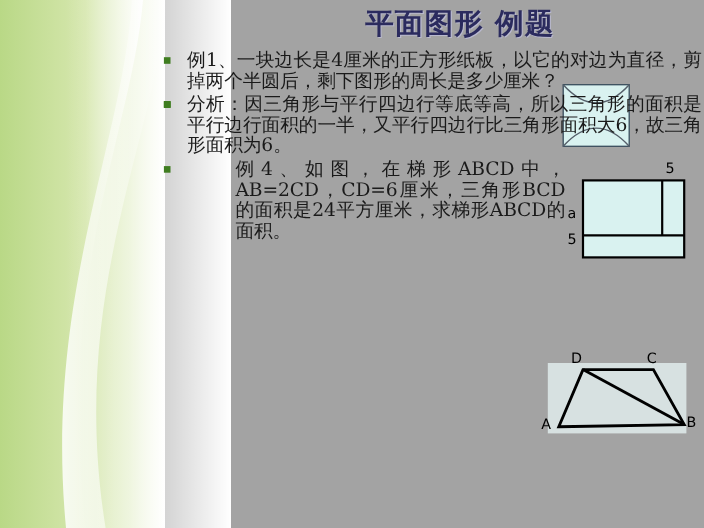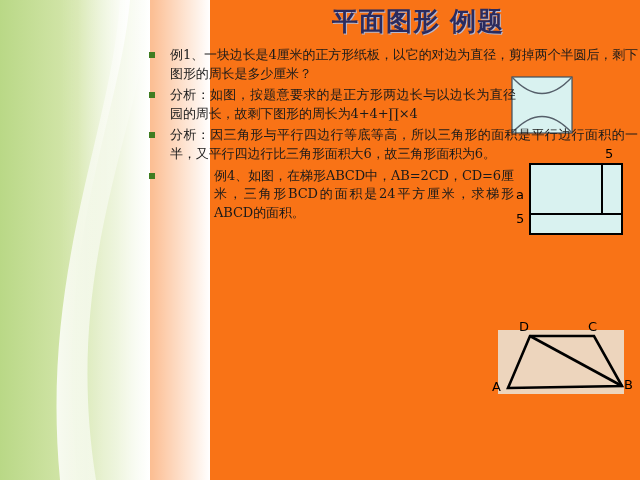--- a/index.html
+++ b/index.html
@@ -12,21 +12,21 @@
     height: 480px;
     overflow: hidden;
     background: #ffffff;
     font-family: "DejaVu Serif", "Liberation Serif", serif;
   }
 
   #slide {
     position: relative;
     width: 640px;
     height: 480px;
-    background: #f97316;
+    background: #a3a3a3;
     overflow: hidden;
   }
 
   
   .deco-layer {
     position: absolute;
     left: 0;
     top: 0;
     width: 210px;
     height: 480px;
@@ -54,21 +54,21 @@
     position: absolute;
     left: 146px;
     top: 46px;
     width: 492px;
   }
 
   .bullet-item {
     position: relative;
     padding-left: 24px;
     margin-bottom: 3px;
-    font-size: 13px;
+    font-size: 17px;
     line-height: 18.6px;
     color: #1a1a1a;
     letter-spacing: -0.1px;
   }
 
   .bullet-marker {
     position: absolute;
     left: 3px;
     top: 6px;
     width: 6px;
@@ -198,21 +198,20 @@
 
   <div id="body-list">
 
     <div class="bullet-item">
       <span class="bullet-marker"></span>
       <span class="bullet-text">例1、一块边长是4厘米的正方形纸板，以它的对边为直径，剪掉两个半圆后，剩下图形的周长是多少厘米？</span>
     </div>
 
     <div class="bullet-item">
       <span class="bullet-marker"></span>
-      <span class="bullet-text narrow-1">分析：如图，按题意要求的是正方形两边长与以边长为直径园的周长，故剩下图形的周长为4+4+∏×4</span>
     </div>
 
 
     <div class="bullet-item">
       <span class="bullet-marker"></span>
     </div>
 
 
     <div class="bullet-item">
       <span class="bullet-marker"></span>

